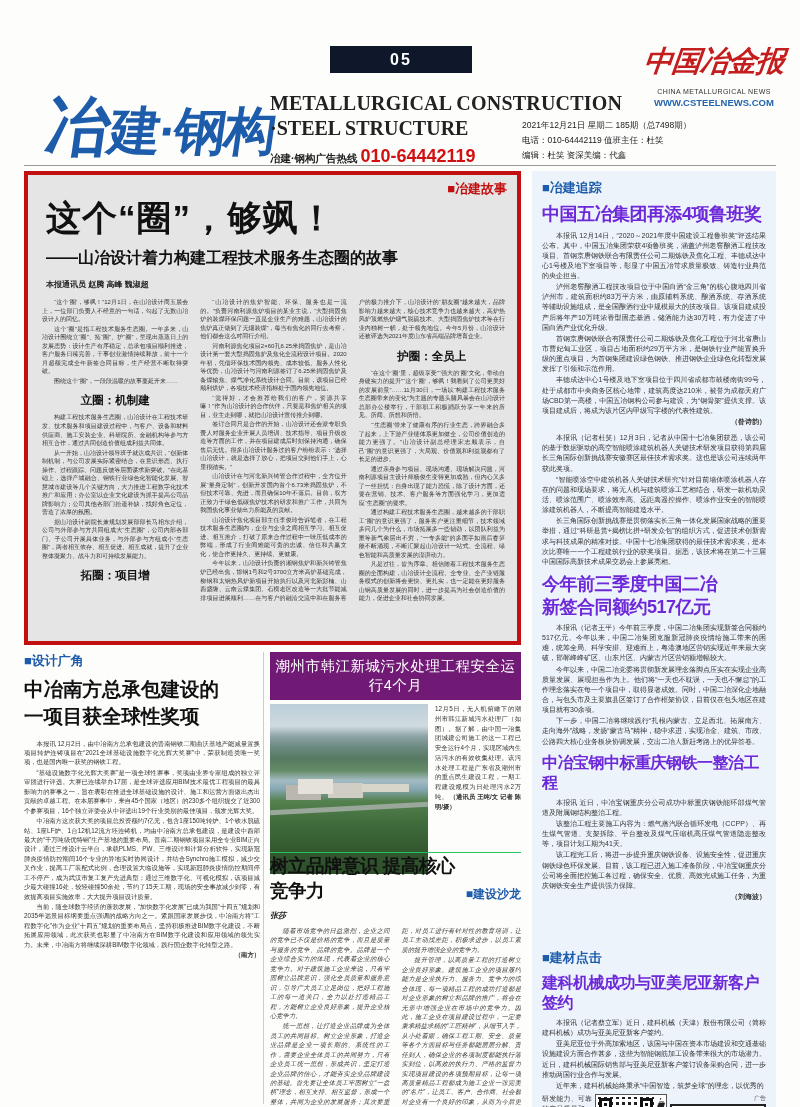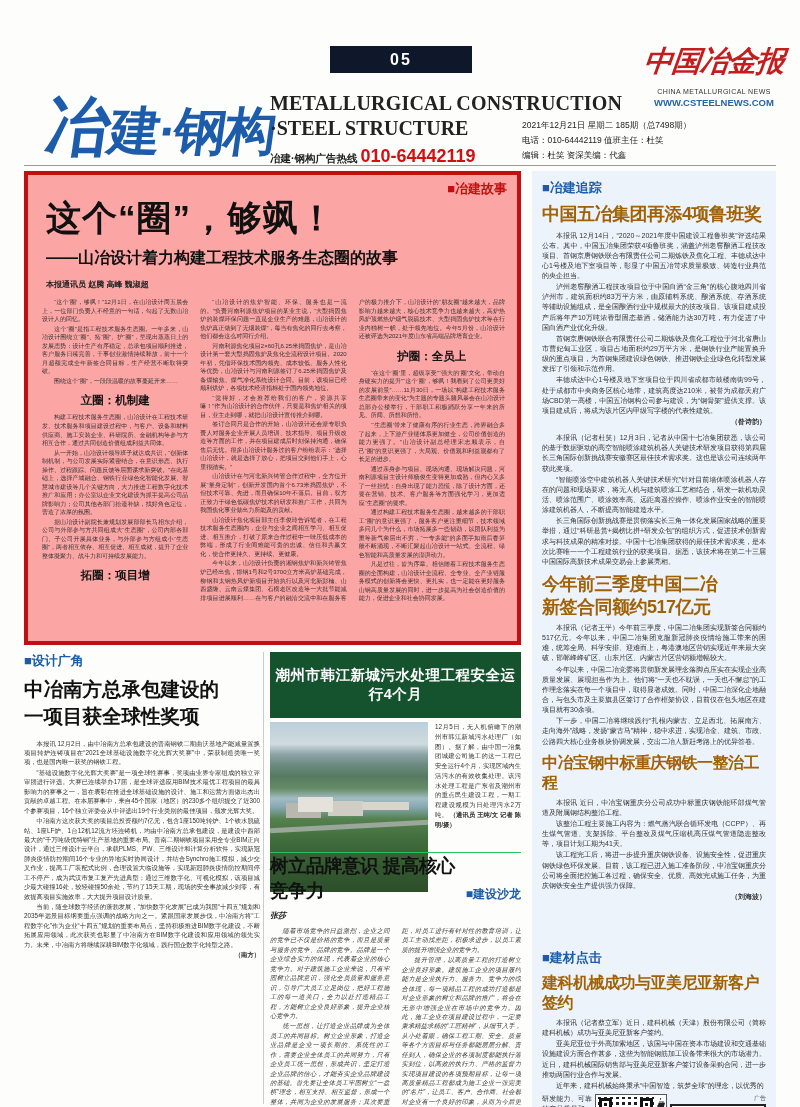--- a/index.html
+++ b/index.html
@@ -22,21 +22,21 @@
   .nameplate-cn .rest { font-size:52px; letter-spacing:-2px; }
   .nameplate-en { position:absolute; left:270px; top:92px; font-family:"Liberation Serif",serif; }
   .nameplate-en .l1 { font-size:20px; font-weight:900; letter-spacing:.2px; }
   .nameplate-en .l2 { font-size:20px; font-weight:900; margin-top:2px; }
   .hotline { position:absolute; left:270px; top:146px; font-size:10.5px; font-weight:bold; }
   .hotline .num { color:#d30f0f; font-size:18px; }
   .header-rule { position:absolute; left:24px; right:24px; top:165px; height:1px; background:#9a9a9a; }
 
   
   .main-box { position:absolute; left:24px; top:171px; width:497px; height:474px;
-    border:4px solid #c21010; background:#fca5a5; padding:6px 12px 8px 14px; }
+    border:4px solid #c21010; background:#e5e5e5; padding:6px 12px 8px 14px; }
   .ms-tag { position:absolute; right:10px; top:5px; color:#c21010; font-weight:900; font-size:13px; }
   .ms-headline { font-size:35px; font-weight:900; letter-spacing:1px; margin:14px 0 4px 4px; color:#111; }
   .ms-subhead { font-size:16px; font-weight:900; margin:6px 0 10px 4px; color:#111; }
   .ms-byline { font-size:8px; font-weight:bold; margin:4px 0 8px 4px; }
   .ms-body { column-count:3; column-gap:12px; height:352px; overflow:hidden;
     font-size:6px; line-height:1.42; text-align:justify; color:#333; }
   .ms-body p { text-indent:2em; margin-bottom:1px; }
   .ms-sec { column-span:none; text-align:center; font-size:11.5px; font-weight:900; color:#111;
     margin:7px 0 5px; text-indent:0; }
 
@@ -44,22 +44,22 @@
   .dc { position:absolute; left:24px; top:652px; width:236px; }
   .tag-blue { color:#1d5cab; font-weight:900; font-size:13px; }
   .dc-head { font-size:19.5px; font-weight:900; line-height:1.4; margin:6px 0 8px; color:#111; }
   .dc-body { font-size:6.3px; line-height:1.5; text-align:justify; color:#333; }
   .dc-body p { text-indent:2em; margin-bottom:1px; }
   .sig { text-align:right; text-indent:0 !important; font-weight:bold; }
   .vline { position:absolute; left:263px; top:652px; width:1px; height:452px; background:#ccc; }
 
   
   .photo-block { position:absolute; left:270px; top:652px; width:251px; }
-  .photo-banner { background:#14532d; color:#fff; font-weight:700; font-size:14.5px;
-    text-align:center; padding:14px 0; letter-spacing:.5px; }
+  .photo-banner { background:#701a75; color:#fff; font-weight:400; font-size:14.5px;
+    text-align:center; padding:5px 0; letter-spacing:.5px; }
   .photo-row { display:flex; margin-top:4px; }
   .photo { position:relative; width:158px; height:170px; flex:none; overflow:hidden;
     background:linear-gradient(180deg,#bccfd9 0%,#cfdade 13%,#8da4a6 19%,#6d8b82 25%,
       #567a61 32%,#648b66 39%,#a3bcc3 45%,#86a7b4 50%,#55814f 57%,#406c3c 70%,#345930 85%,#2c4f2a 100%); }
   .photo .b1 { position:absolute; left:18%; top:44%; width:22%; height:9%; background:#e4e2da; box-shadow:30px 4px 0 #cfcdc4, -12px 6px 0 #b9b7ae; }
   .photo .b2 { position:absolute; left:58%; top:47%; width:30%; height:5%; background:#d8d5ca; }
   .photo .road { position:absolute; left:0; top:60%; width:100%; height:3%; background:#9aa79b; transform:rotate(-3deg); }
   .photo-caption { flex:1; padding-left:7px; font-size:6.3px; line-height:1.55; text-align:justify; color:#333; }
   .photo-caption .cred { font-weight:bold; }
 
@@ -71,21 +71,21 @@
   .salon-author { font-size:8px; font-weight:bold; margin:7px 0 5px; font-style:italic; }
   .salon-body { column-count:2; column-gap:12px; height:218px; overflow:hidden;
     font-size:6.3px; line-height:1.5; text-align:justify; font-style:italic; color:#3a3a3a; }
   .salon-body p { text-indent:2em; margin-bottom:1px; }
 
   
   .sidebar { position:absolute; left:532px; top:171px; width:244px; height:936px;
     background:#edf3fa; padding:8px 10px; overflow:hidden; }
   .sb-flow { height:766px; overflow:hidden; }
   .sb-art { margin-bottom:6px; }
-  .sb-head { font-size:18px; font-weight:900; color:#a16207; letter-spacing:-.5px; line-height:1.25; margin:6px 0 5px; }
+  .sb-head { font-size:18px; font-weight:900; color:#6d28d9; letter-spacing:-.5px; line-height:1.25; margin:6px 0 5px; }
   .sb-head.small { font-size:16px; }
   .sb-body { font-size:7px; line-height:1.45; text-align:justify; color:#333; }
   .sb-body p { text-indent:2em; margin-bottom:1px; }
 
   
   .materials { margin-top:4px; }
   .m-bottom { display:flex; margin-top:3px; gap:3px; align-items:stretch; }
   .m-tail { width:50px; flex:none; font-size:7px; line-height:1.45; text-align:justify; color:#333; }
   .qr-wrap { flex:none; display:flex; border:1px solid #555; padding:2px; background:#fff; }
   .qr { position:relative; width:56px; height:62px; background:

